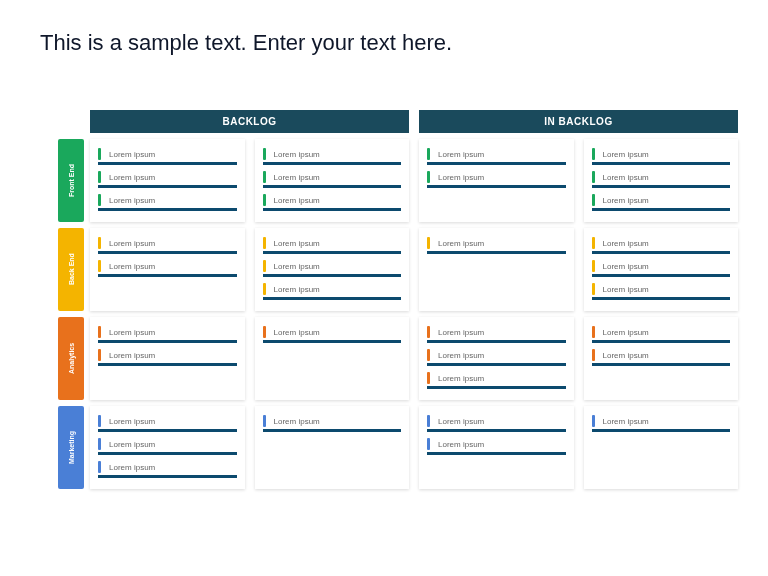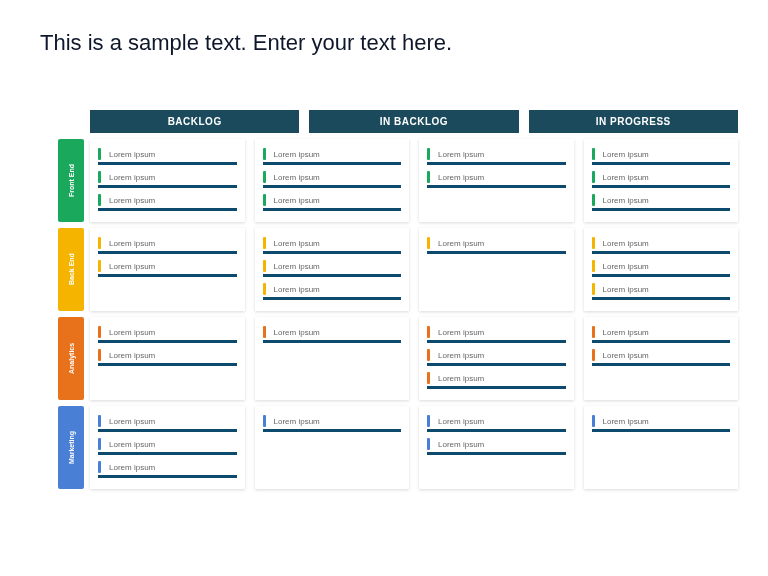--- a/index.html
+++ b/index.html
@@ -101,21 +101,20 @@
 </style>
 </head>
 <body>
 
 <div class="title">This is a sample text. Enter your text here.</div>
 
 <div class="board">
   <div class="col-headers">
     <div class="col-header">BACKLOG</div>
     <div class="col-header">IN BACKLOG</div>
-    <div class="col-header">IN PROGRESS</div>
   </div>
 
   <div id="rows-container">
       <div class="row">
         <div class="row-label-wrap">
           <div class="row-label" style="background: rgb(26, 168, 92);">Front End</div>
         </div>
         <div class="cells">
           <div class="cell">
             <div class="item">

